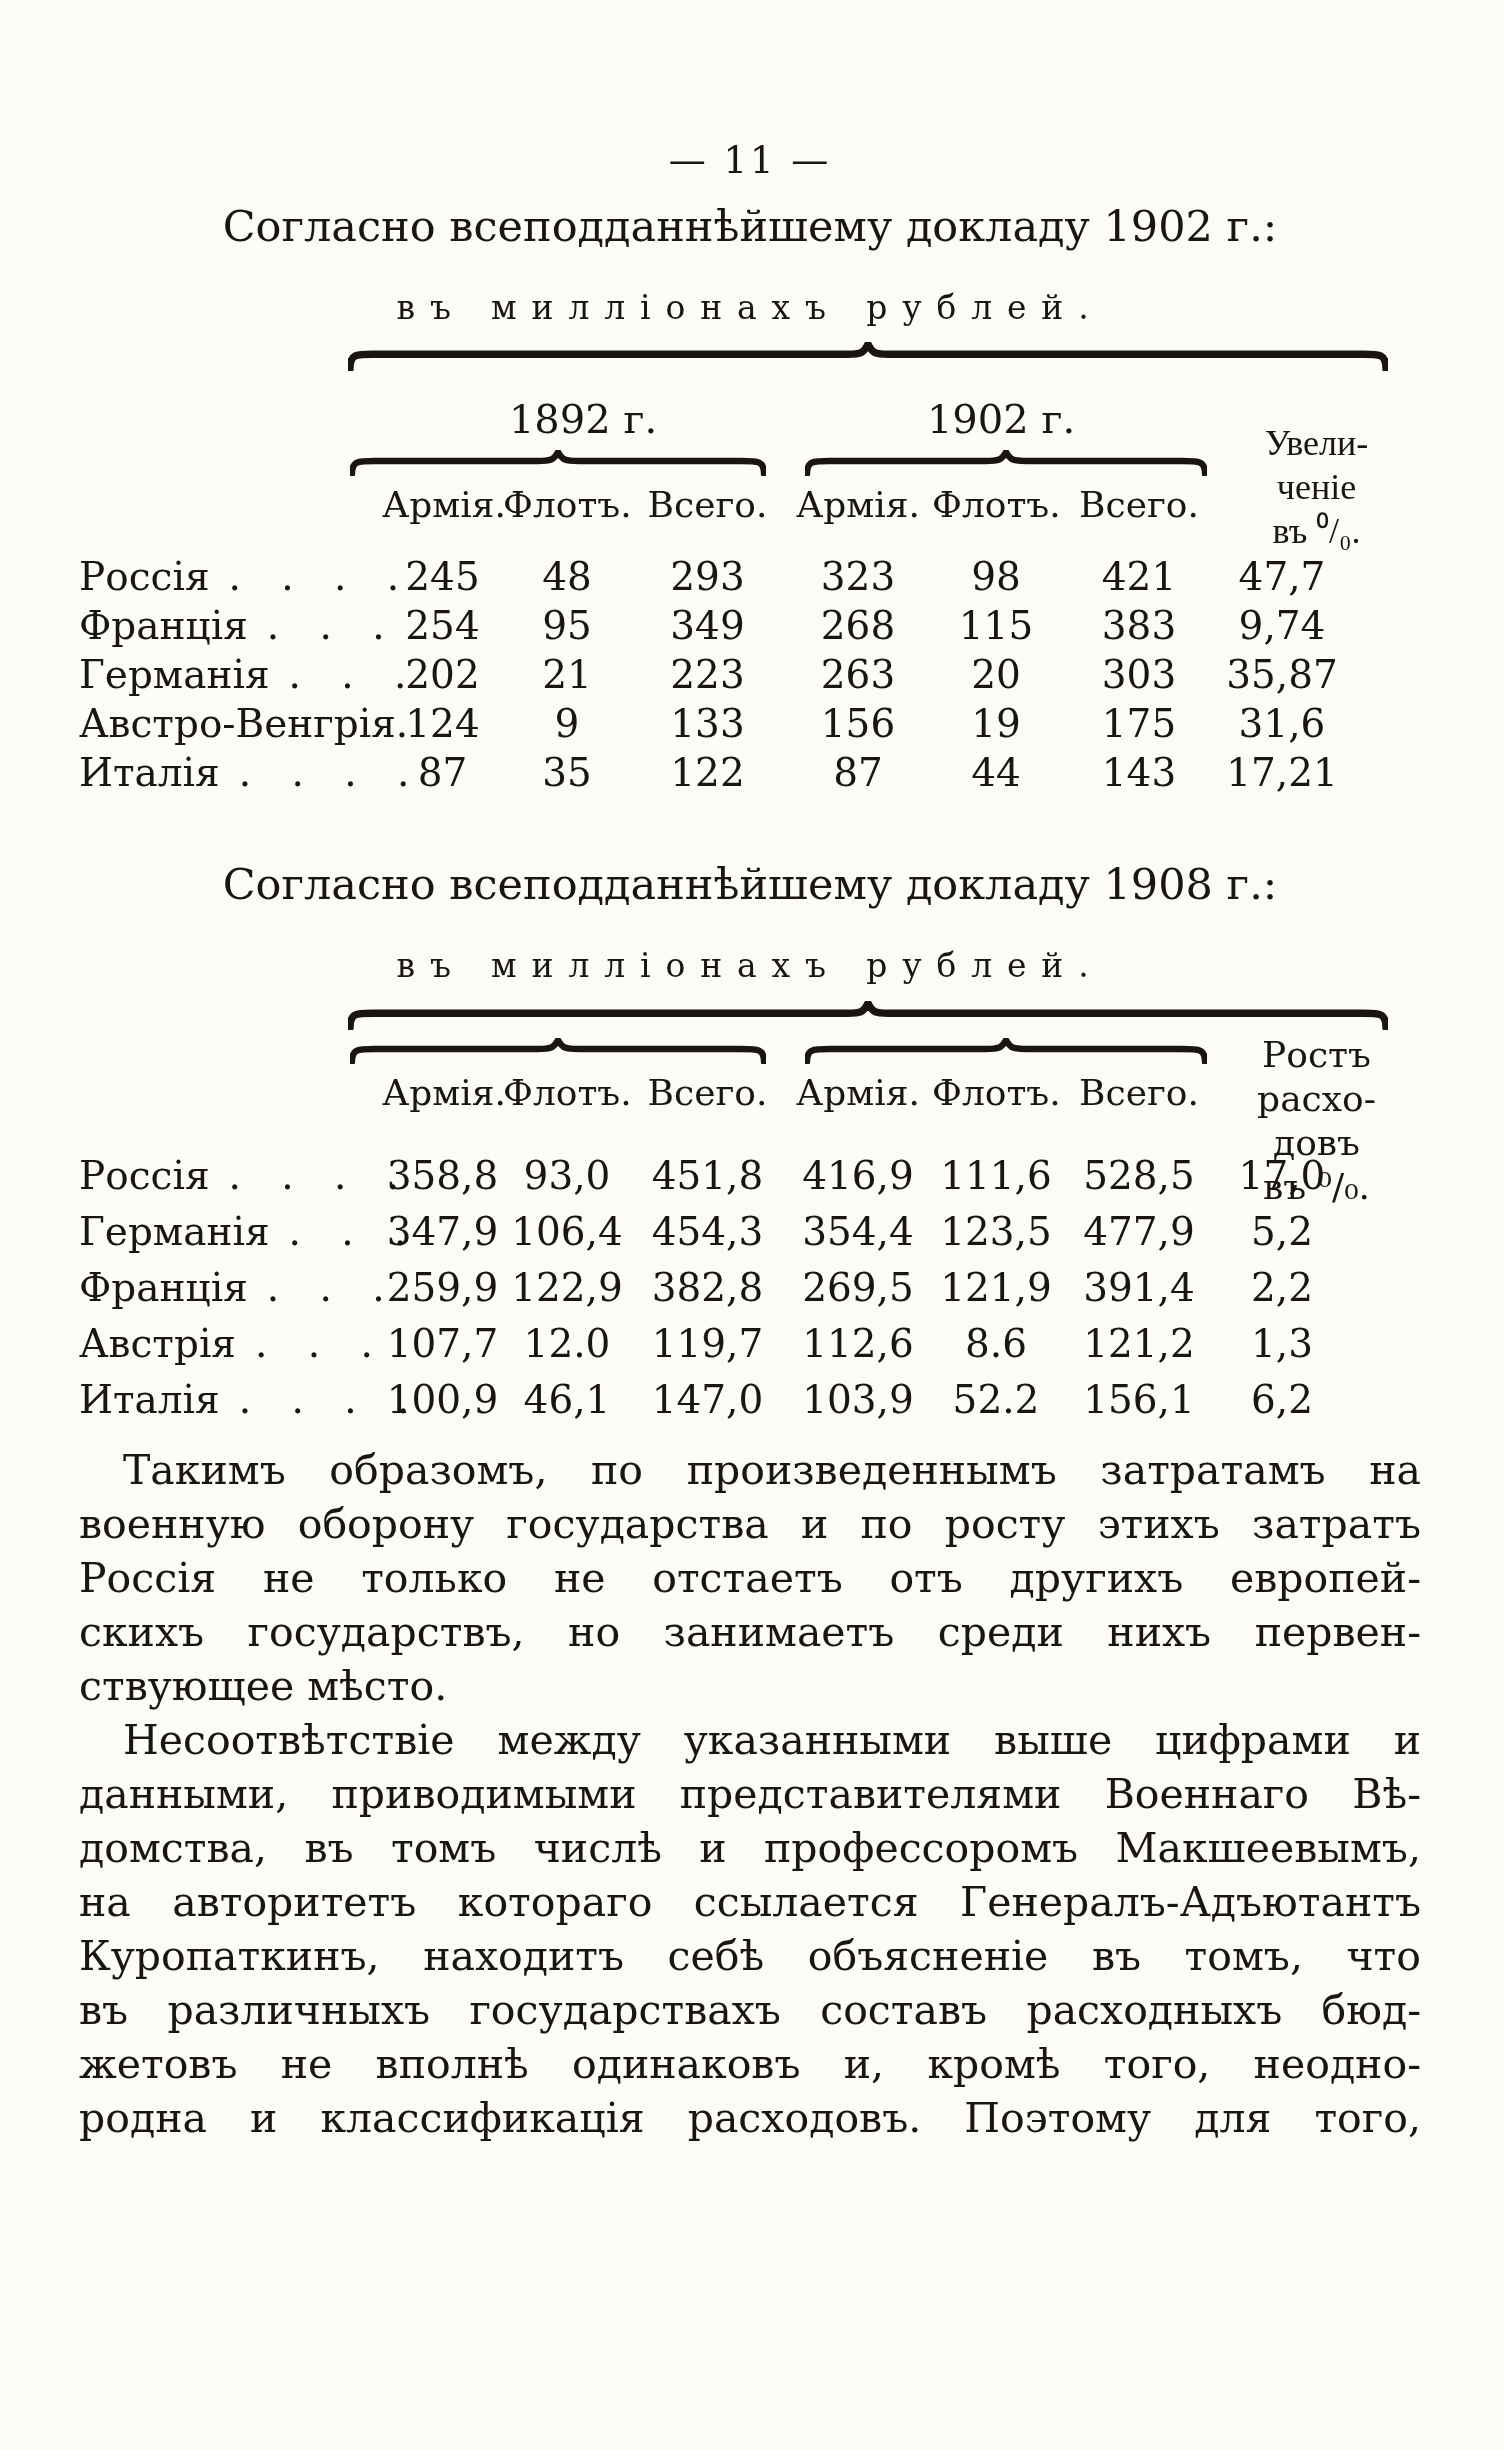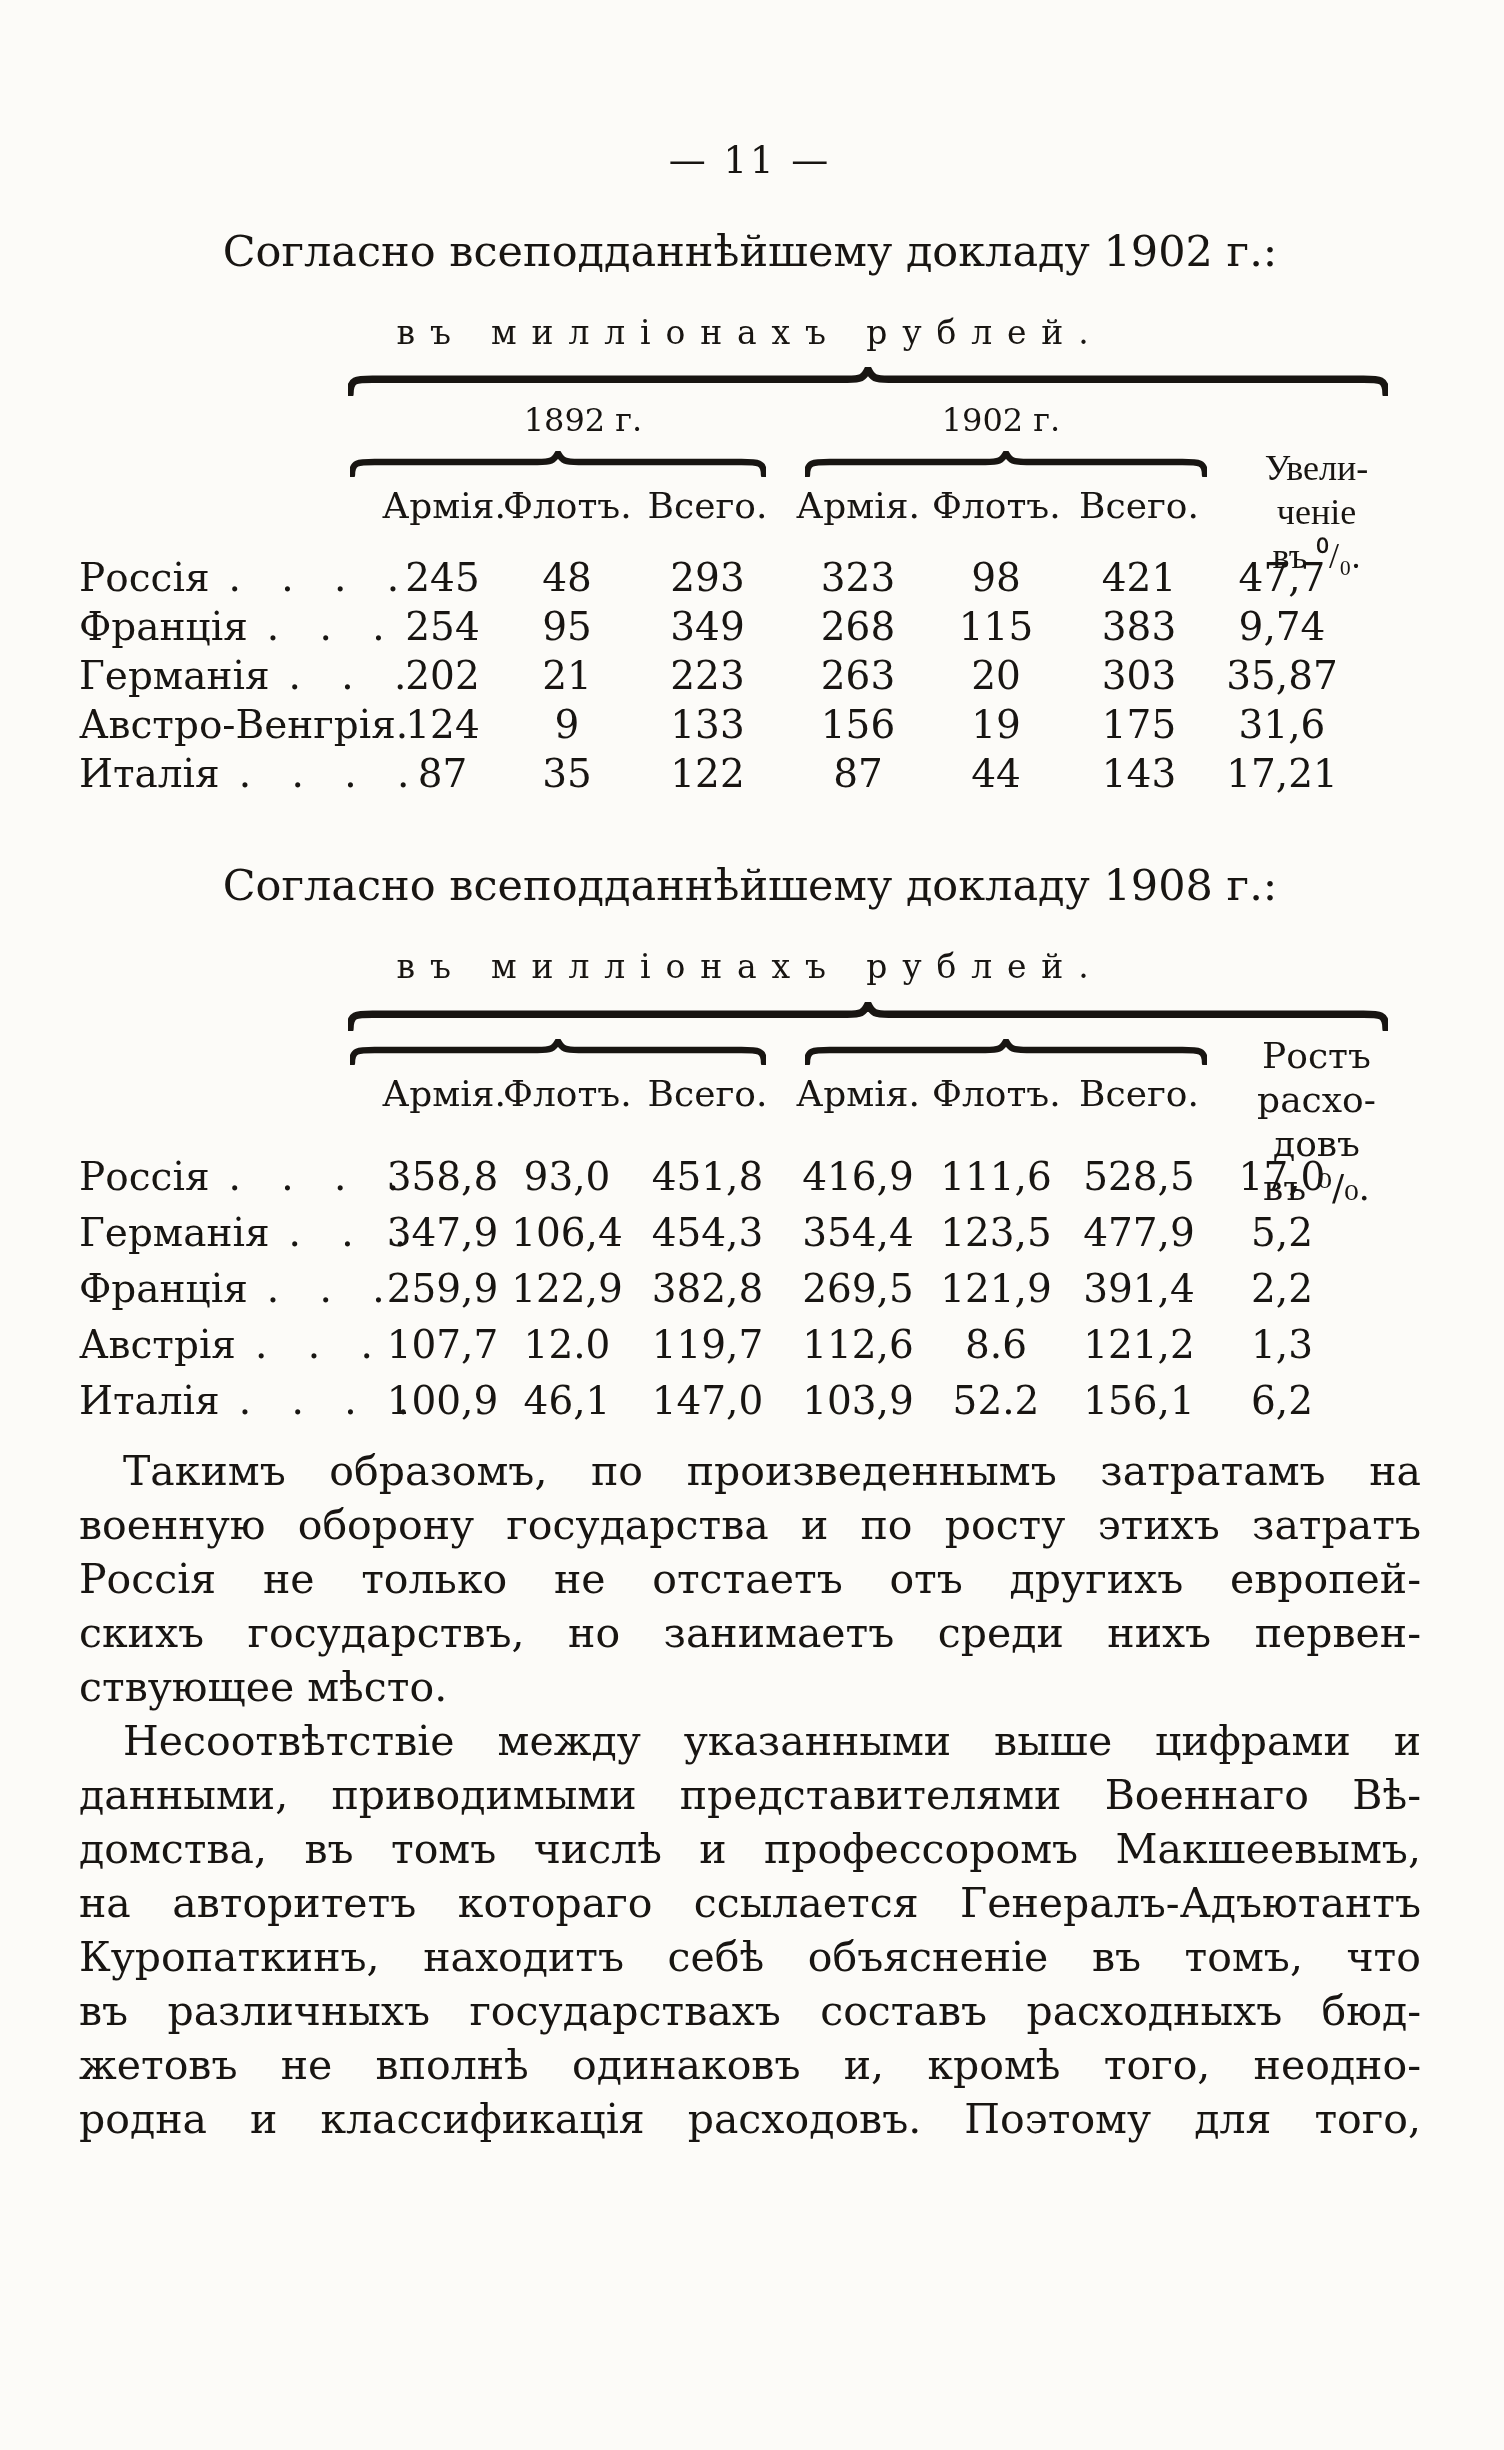--- a/index.html
+++ b/index.html
@@ -20,42 +20,43 @@
     letter-spacing: 3px;
     height: 47px; line-height: 47px;
   }
 
   .sec-title {
     text-align: center;
     font-size: 43px;
     height: 49px; line-height: 49px;
     white-space: nowrap;
   }
-  .sec-title.first { margin-top: 43px; }
+  .sec-title.first { margin-top: 18px; }
   .sec-title.second { margin-top: 63px; }
 
   .subtitle {
     text-align: center;
     font-size: 33px;
     letter-spacing: 0.45em;
     height: 42px; line-height: 42px;
     margin-top: 36px;
     white-space: nowrap;
   }
 
   
   .stat-table { position: relative; }
   .brace-full { margin-left: 269px; height: 29px; margin-top: 13px; }
   .stat-table.t2 .brace-full { margin-top: 14px; }
 
   .year-row {
     display: grid;
     grid-template-columns: 303px 121px 128px 153px 148px 128px 158px 128px;
     height: 47px; align-items: center;
-    font-size: 32px;
+    font-size: 40px;
+    margin-top: 24px;
   }
   .year-g1 { grid-column: 2 / 5; text-align: center; }
   .year-g2 { grid-column: 5 / 8; text-align: center; }
 
   .subbrace-row {
     display: flex;
     padding-left: 271px;
     margin-top: 8px;
     height: 27px;
   }

